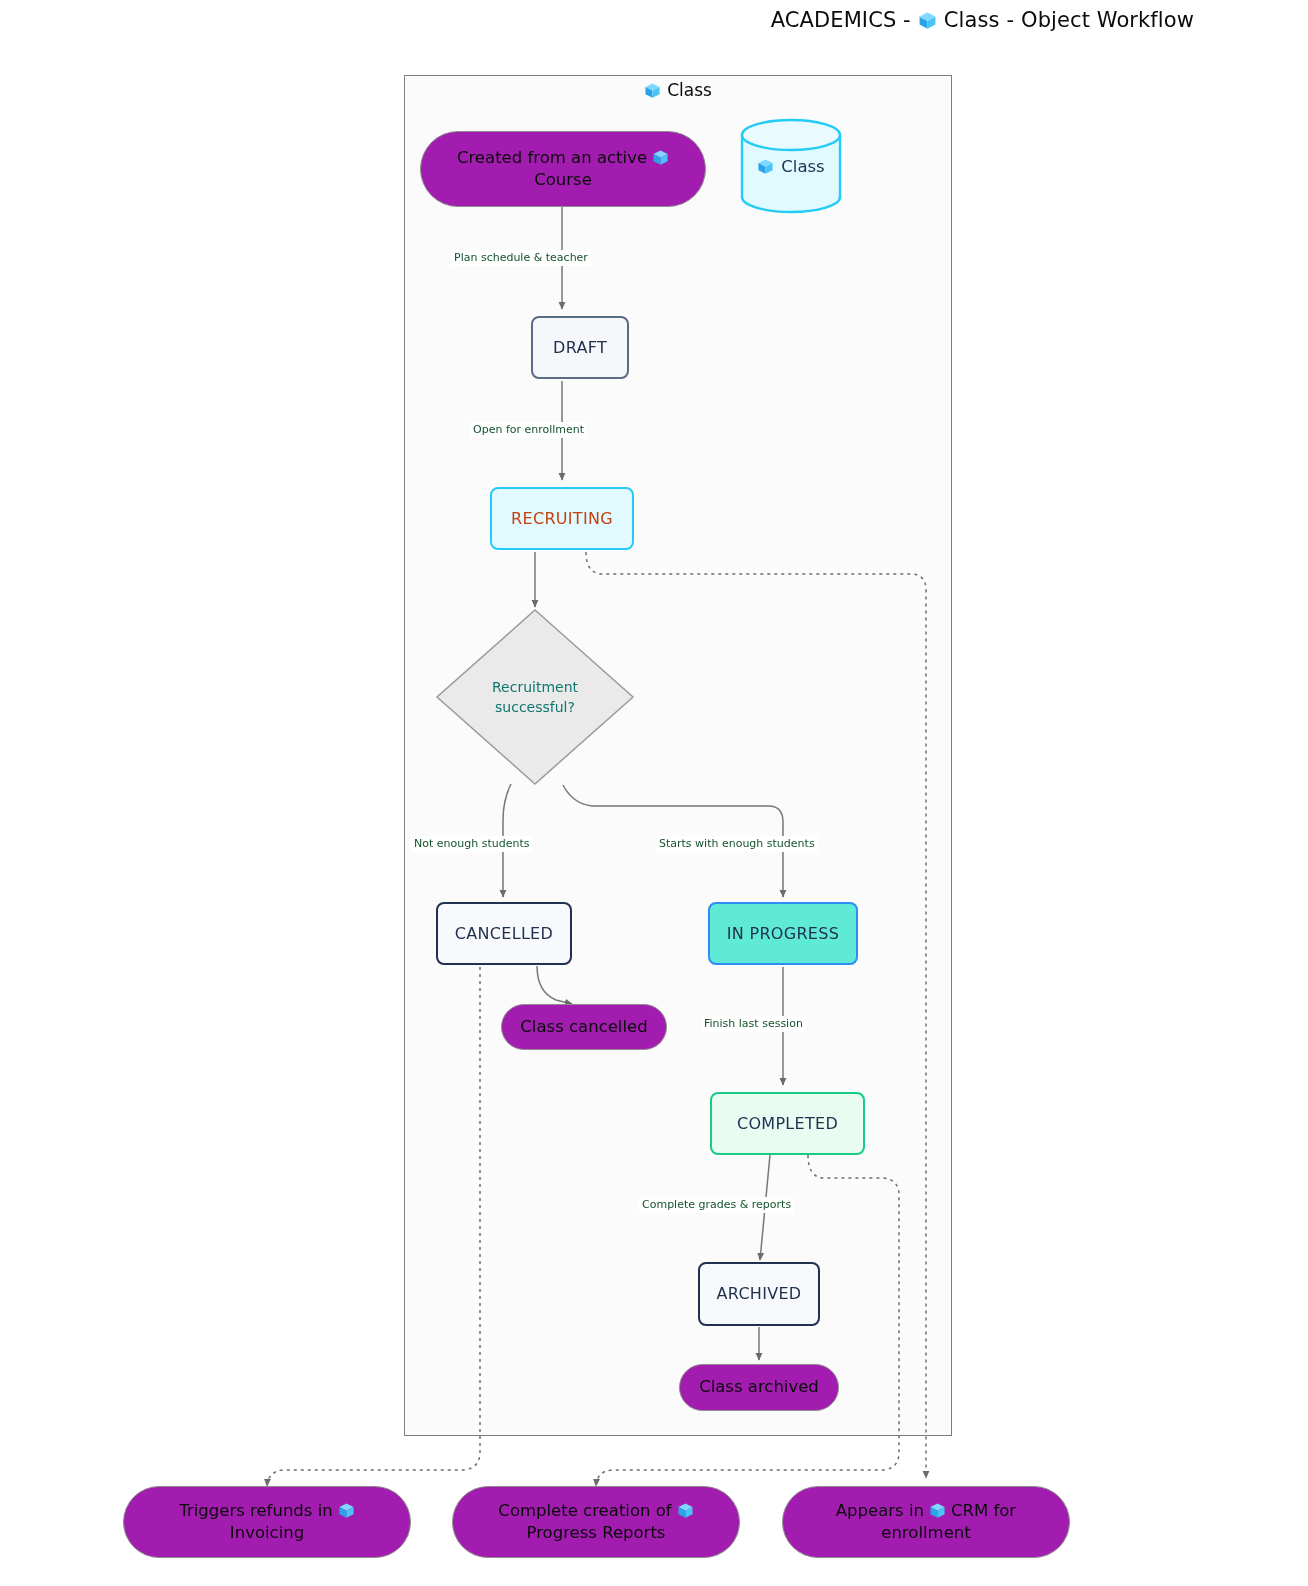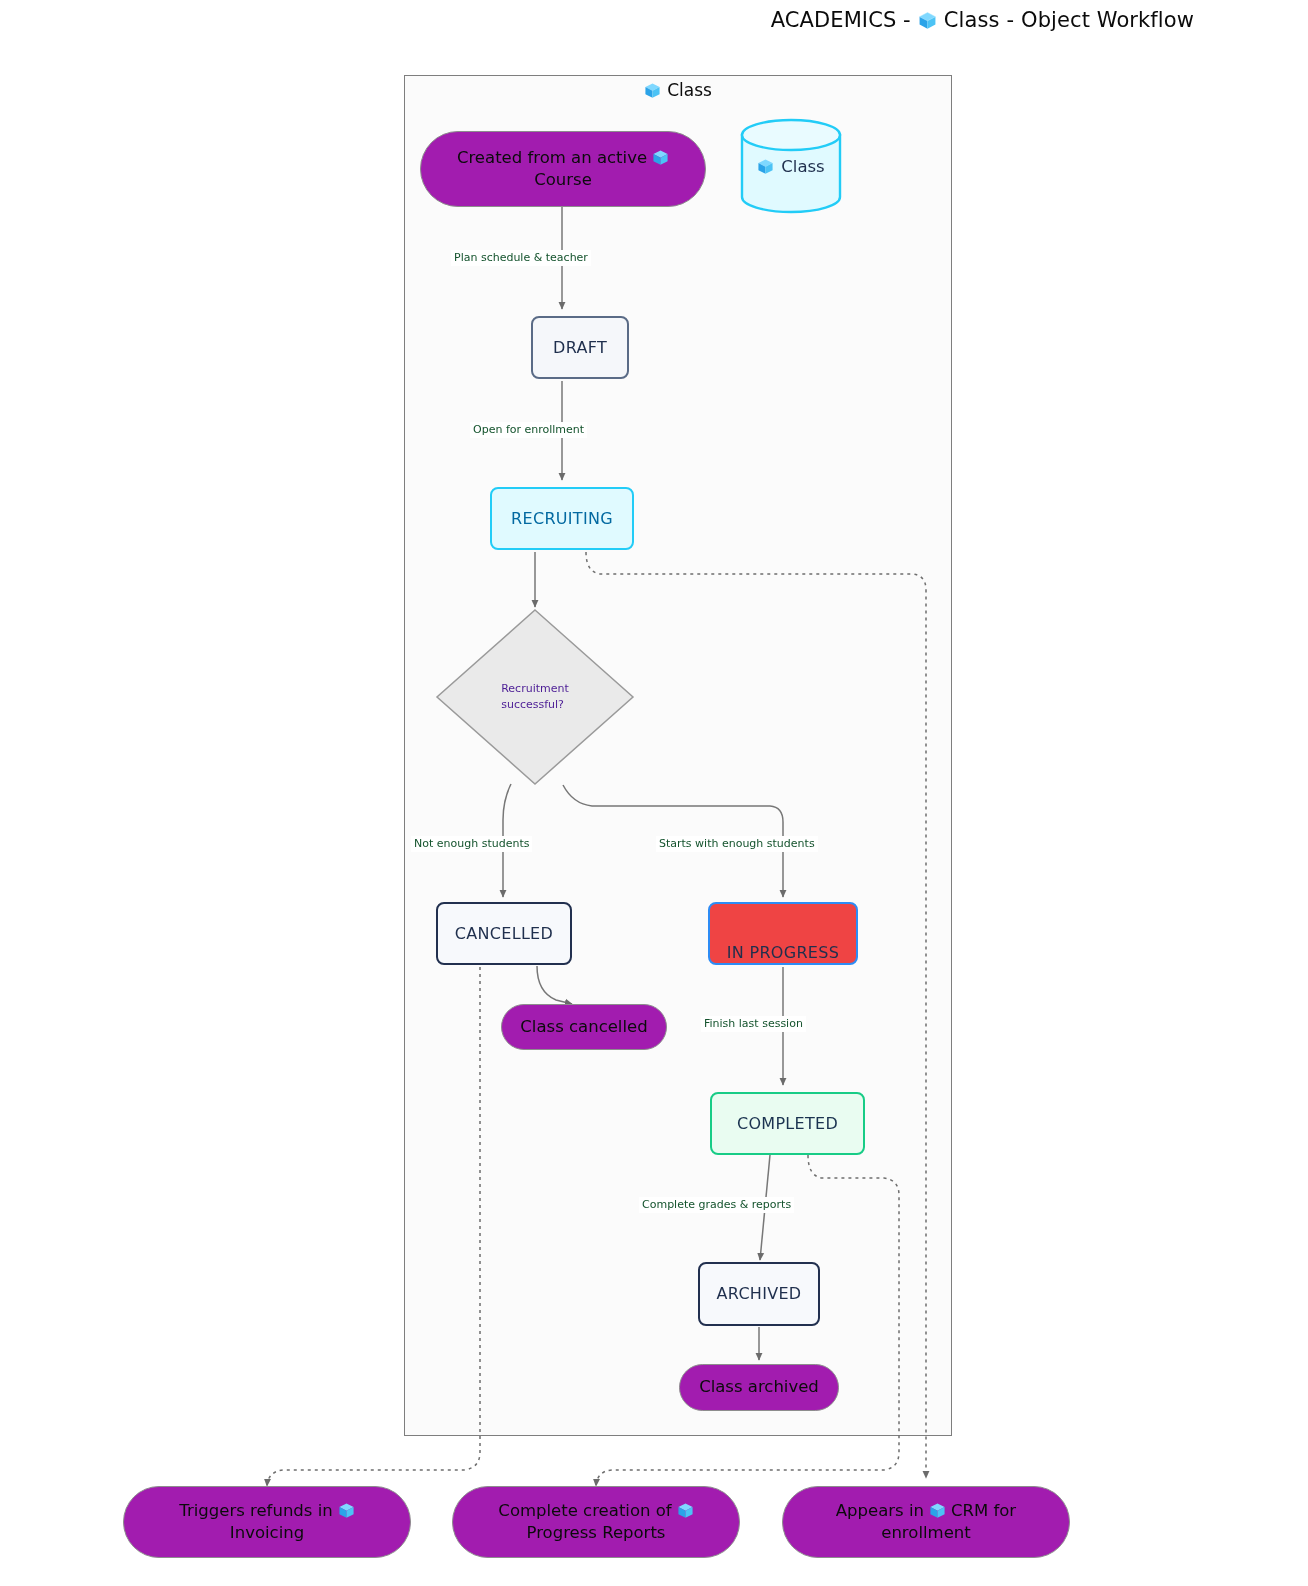--- a/index.html
+++ b/index.html
@@ -49,33 +49,33 @@
 
   
   .stadium{
     background:#a21caf;border:1.4px solid #8d8d8d;border-radius:999px;
     font-size:16.5px;color:#0b0b0b;
   }
 
   
   .state{border-radius:8px;font-size:16px;letter-spacing:.3px;}
   .state-draft     {background:#f5f7fa;border:2.2px solid #5a6b86;color:#1f2f4d;}
-  .state-recruiting{background:#e0faff;border:2.6px solid #22ccf7;color:#0369a1;justify-content:center;}
+  .state-recruiting{background:#e0faff;border:2.6px solid #22ccf7;color:#c2410c;justify-content:center;}
   .state-cancelled {background:#f7f9fc;border:2.6px solid #22304f;color:#1f2f4d;}
-  .state-inprogress{background:#ef4444;border:2.6px solid #2d8cf5;color:#1f2f4d;align-items:flex-end;}
+  .state-inprogress{background:#5eead4;border:2.6px solid #2d8cf5;color:#1f2f4d;}
   .state-completed {background:#e9fcf1;border:2.8px solid #17cc86;color:#1b3350;}
   .state-archived  {background:#f7f9fc;border:2.8px solid #22304f;color:#1f2f4d;}
 
   
   .decision{
     position:absolute;display:flex;align-items:center;justify-content:center;
   }
   .decision .dlabel{
-    position:relative;z-index:2;font-size:11px;color:#4c1d95;
-    text-align:left;line-height:1.45;white-space:nowrap;
+    position:relative;z-index:2;font-size:14px;color:#0f766e;
+    text-align:center;line-height:1.45;white-space:nowrap;
   }
 
   
   .cylinder{position:absolute;}
   .cylinder .cyl-label{
     position:absolute;left:0;top:0;width:100%;height:100%;
     display:flex;align-items:center;justify-content:center;gap:7px;
     font-size:16.5px;color:#1f2f4d;z-index:2;
   }
 

